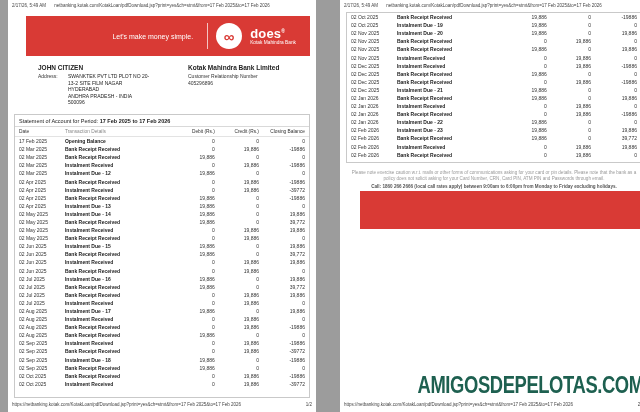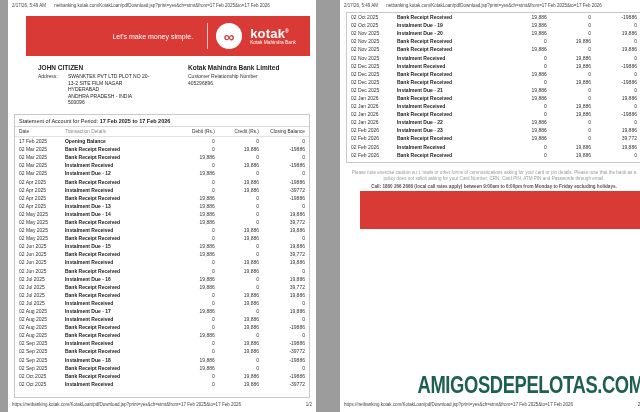--- a/index.html
+++ b/index.html
@@ -110,21 +110,21 @@
   <div class="page-header">
     <span class="ts">2/17/26, 5:49 AM</span>
     <span class="url">netbanking.kotak.com/KotakLoan/pdfDownload.jsp?print=yes&amp;ch=stmt&amp;from=17 Feb 2025&amp;to=17 Feb 2026</span>
   </div>
 
   <div class="banner" style="background: rgb(217, 58, 53);">
     <span class="tagline">Let's make money simple.</span>
     <span class="banner-divider"></span>
     <span class="logo-circle" style="color: rgb(217, 58, 53);">∞</span>
     <span class="logo-stack">
-      <span class="logo-word"><span>kotak</span><sup>®</sup></span>
+      <span class="logo-word"><span>does</span><sup>®</sup></span>
       <span class="logo-sub">Kotak Mahindra Bank</span>
     </span>
   </div>
 
   <div class="customer-row">
     <div class="cust-left">
       <div class="cust-name">JOHN CITIZEN</div>
       <div class="addr-row">
         <div class="addr-label">Address:</div>
         <div class="addr-lines">

